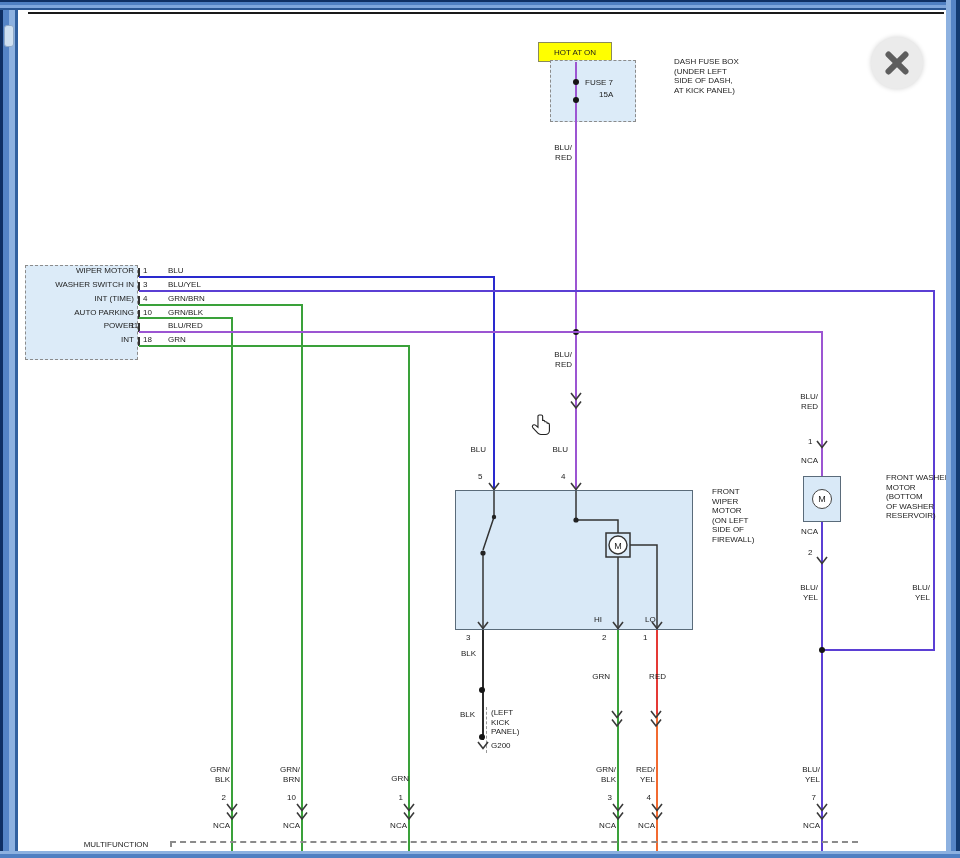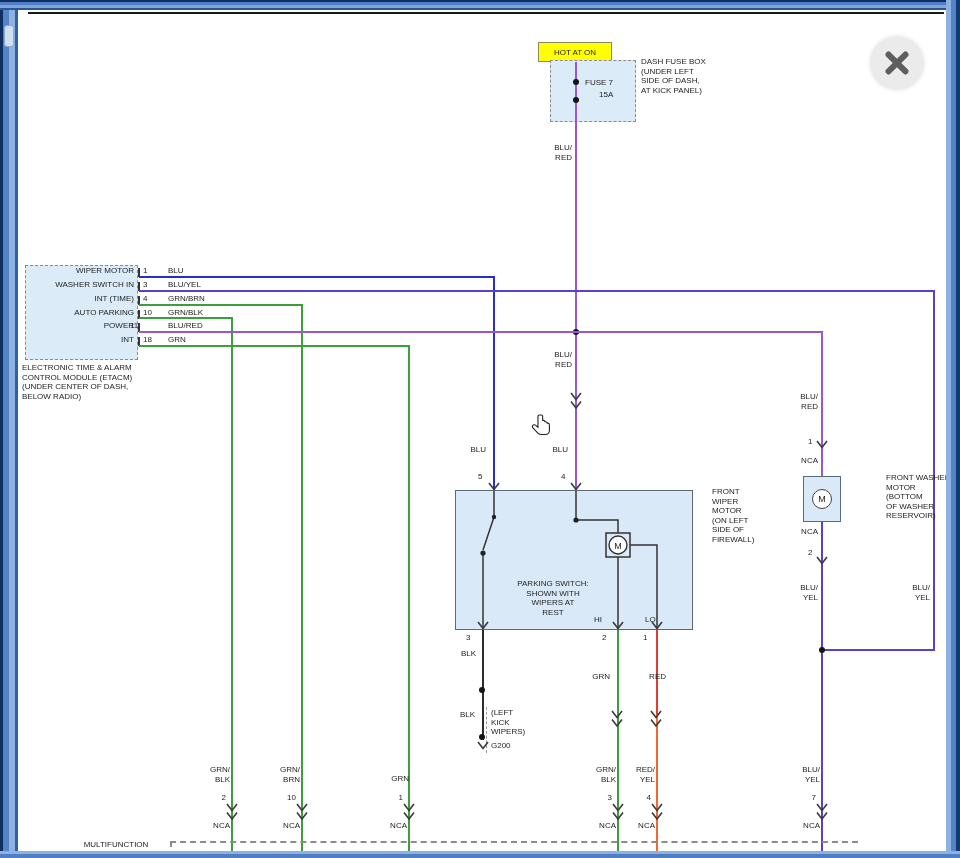--- a/index.html
+++ b/index.html
@@ -37,39 +37,35 @@
   <div class="abs" style="left:18px;top:10px;width:928px;height:841px;background:#fff"></div>
   <div class="abs" style="left:28px;top:12px;width:916px;height:2px;background:#1a1a1a"></div>
 
   <div class="lbl c hl" style="left:538px;top:42px;width:74px;height:20px;line-height:19px;border:1px solid #8a8a5a;white-space:normal">HOT AT ON</div>
   <div class="boxd" style="left:550px;top:60px;width:86px;height:62px"></div>
   <div class="wire w-blu-red" style="left:575px;top:62px;width:2px;height:428px"></div>
   <div class="dot" style="left:573px;top:79px"></div>
   <div class="dot" style="left:573px;top:97px"></div>
   <div class="lbl" style="left:585px;top:78px">FUSE 7</div>
   <div class="lbl" style="left:599px;top:90px">15A</div>
-  <div class="lbl" style="left:641px;top:57px">DASH FUSE BOX
+  <div class="lbl" style="left:674px;top:57px">DASH FUSE BOX
 (UNDER LEFT
 SIDE OF DASH,
 AT KICK PANEL)</div>
   <div class="lbl r" style="left:534px;top:143px;width:38px">BLU/
 RED</div>
   <div class="dot" style="left:573px;top:329px"></div>
   <div class="lbl r" style="left:534px;top:350px;width:38px">BLU/
 RED</div>
   <svg class="chev" width="14" height="17" style="left:569px;top:392px">
       <path d="M2 1 7 7.5 12 1" fill="none" stroke="#3a3a3a" stroke-width="1.6"></path>
       <path d="M2 9.5 7 16 12 9.5" fill="none" stroke="#3a3a3a" stroke-width="1.6"></path>
     </svg>
 
   <div class="boxd" style="left:25px;top:265px;width:113px;height:95px"></div>
-  <div class="lbl" style="left:22px;top:363px;width:140px">ELECTRONIC TIME &amp; ALARM
-CONTROL MODULE (ETACM)
-(UNDER CENTER OF DASH,
-BELOW RADIO)</div>
 
   <div class="lbl r" style="left:28px;top:266px;width:106px">WIPER MOTOR</div>
   <div class="lbl r" style="left:28px;top:280px;width:106px">WASHER SWITCH IN</div>
   <div class="lbl r" style="left:28px;top:294px;width:106px">INT (TIME)</div>
   <div class="lbl r" style="left:28px;top:308px;width:106px">AUTO PARKING</div>
   <div class="lbl r" style="left:28px;top:321px;width:106px">POWER</div>
   <div class="lbl r" style="left:28px;top:335px;width:106px">INT</div>
 
   <div class="abs" style="left:138px;top:268px;width:2px;height:9px;background:#333"></div>
   <div class="abs" style="left:138px;top:282px;width:2px;height:9px;background:#333"></div>
@@ -135,24 +131,20 @@
       <path d="M175 55 H202 V139"></path>
       <rect x="151" y="43" width="24" height="24"></rect>
     </g>
     <circle cx="39" cy="27" r="2.2" fill="#222"></circle>
     <circle cx="28" cy="63" r="2.6" fill="#222"></circle>
     <circle cx="121" cy="30" r="2.6" fill="#222"></circle>
     <circle cx="163" cy="55" r="9" fill="#fff" stroke="#333" stroke-width="1.4"></circle>
     <text x="163" y="58.5" text-anchor="middle" font-size="9" fill="#222">M</text>
   </svg>
 
-  <div class="lbl c" style="left:506px;top:579px;width:94px">PARKING SWITCH:
-SHOWN WITH
-WIPERS AT
-REST</div>
   <div class="lbl" style="left:594px;top:615px">HI</div>
   <div class="lbl" style="left:645px;top:615px">LO</div>
   <div class="lbl" style="left:712px;top:487px">FRONT
 WIPER
 MOTOR
 (ON LEFT
 SIDE OF
 FIREWALL)</div>
 
   <svg class="chev" width="14" height="9" style="left:476px;top:621px">
@@ -168,21 +160,21 @@
   <div class="lbl" style="left:602px;top:633px">2</div>
   <div class="lbl" style="left:643px;top:633px">1</div>
 
   <div class="wire w-blk" style="left:482px;top:630px;width:2px;height:110px"></div>
   <div class="lbl r" style="left:450px;top:649px;width:26px">BLK</div>
   <div class="dot" style="left:479px;top:687px"></div>
   <div class="lbl r" style="left:449px;top:710px;width:26px">BLK</div>
   <div class="abs" style="left:486px;top:707px;width:0;height:46px;border-left:1px dashed #999"></div>
   <div class="lbl" style="left:491px;top:708px">(LEFT
 KICK
-WIPERS)</div>
+PANEL)</div>
   <div class="lbl" style="left:491px;top:741px">G200</div>
   <div class="dot" style="left:479px;top:734px"></div>
   <svg class="chev" width="14" height="9" style="left:476px;top:741px">
       <path d="M2 1 7 7.5 12 1" fill="none" stroke="#3a3a3a" stroke-width="1.6"></path>
     </svg>
 
   <div class="wire w-grn" style="left:617px;top:630px;width:2px;height:222px"></div>
   <div class="wire w-red" style="left:656px;top:630px;width:2px;height:84px"></div>
   <div class="wire w-red-yel" style="left:656px;top:714px;width:2px;height:138px"></div>
   <div class="lbl r" style="left:584px;top:672px;width:26px">GRN</div>

